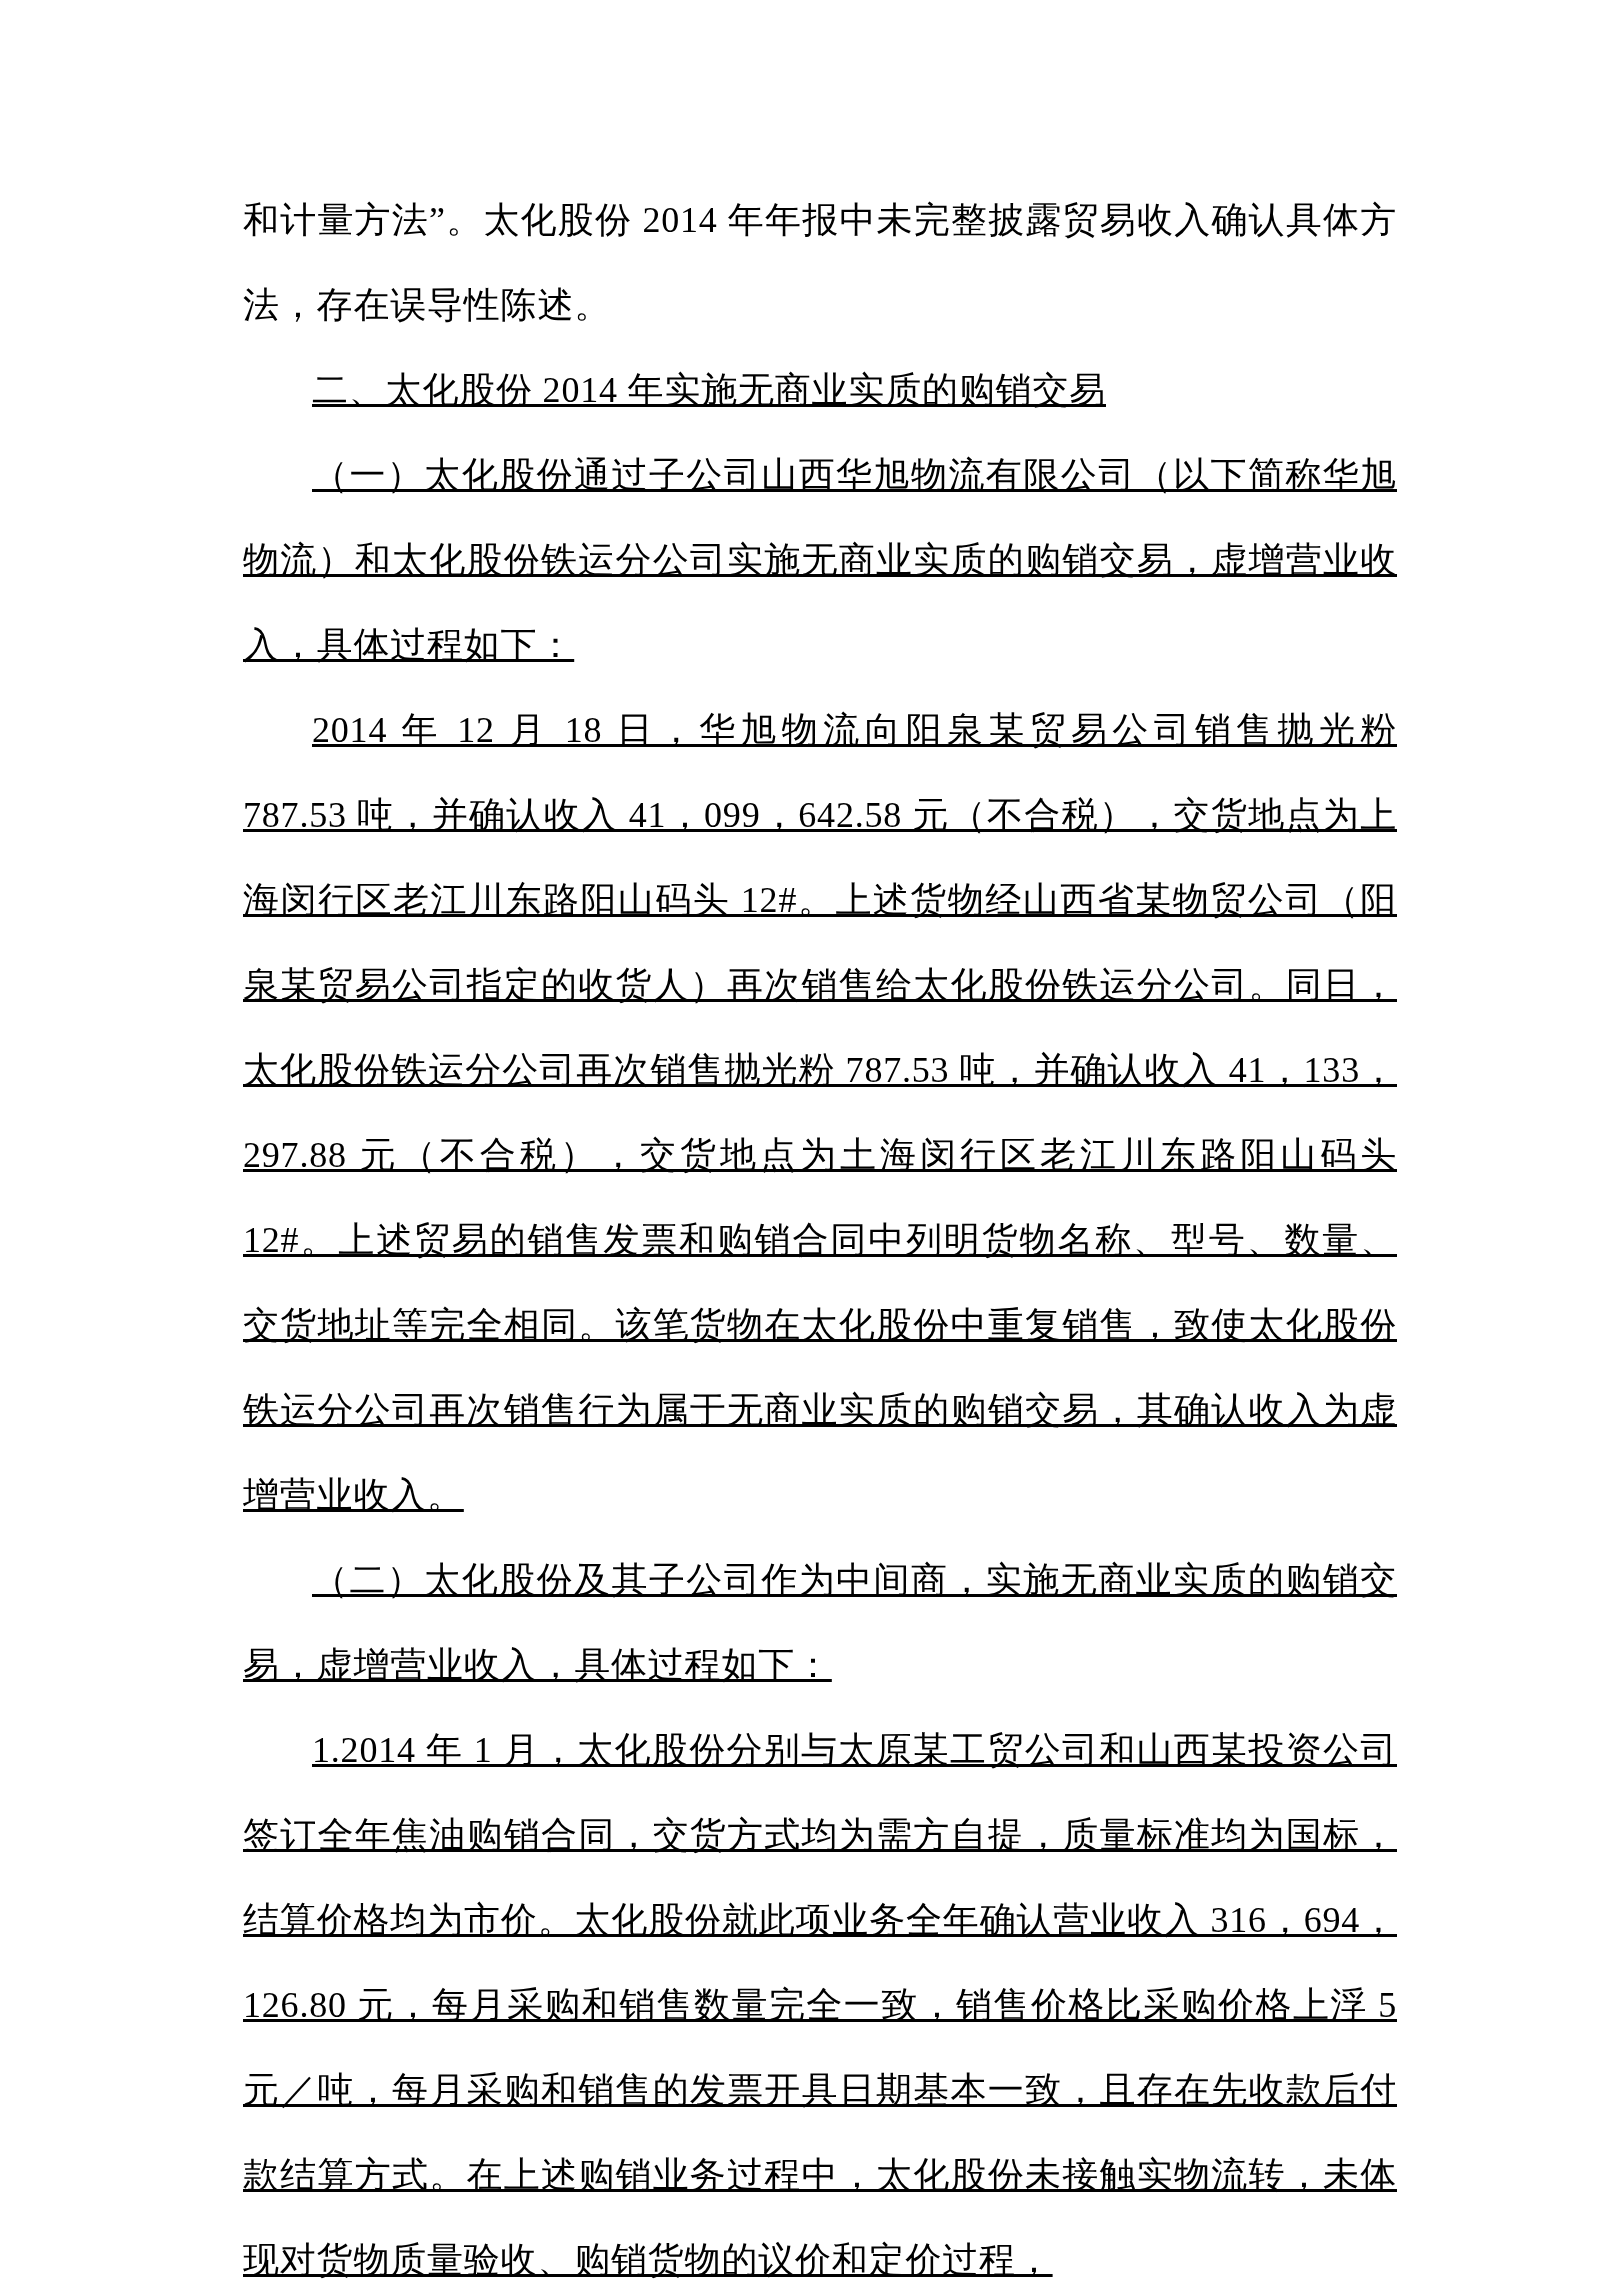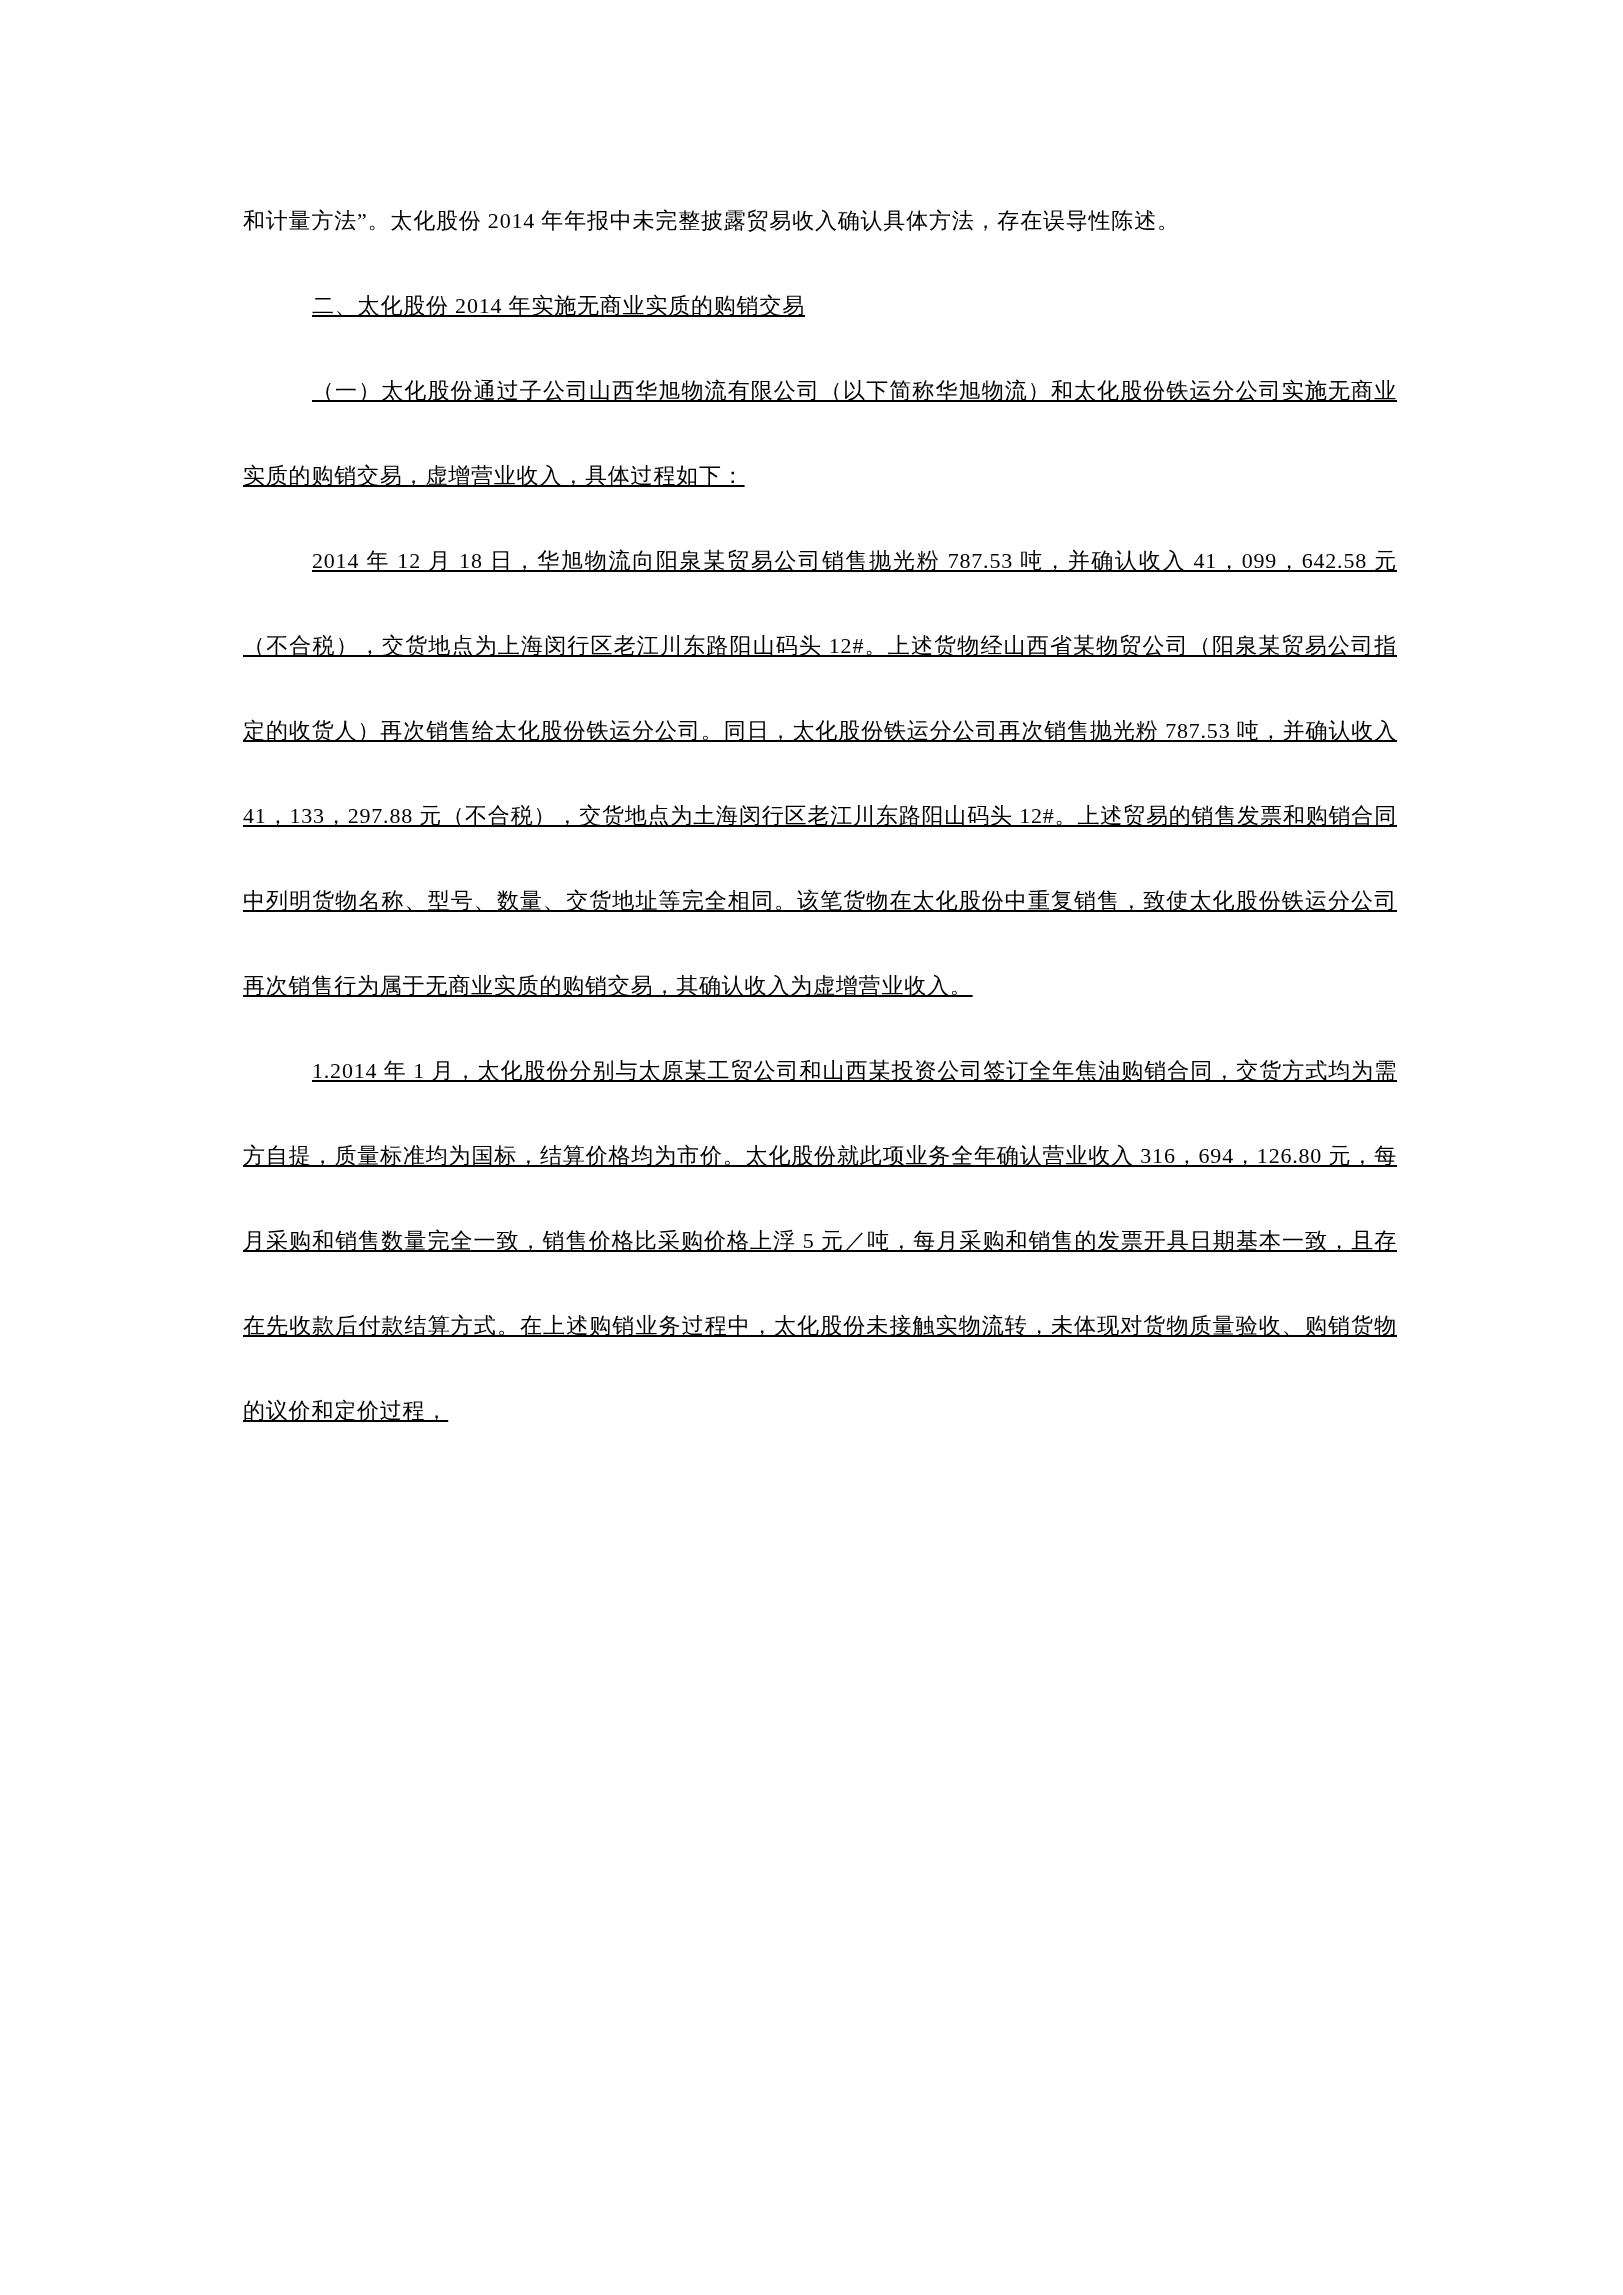--- a/index.html
+++ b/index.html
@@ -24,37 +24,38 @@
     overflow: hidden;
   }
   .page-content {
     position: absolute;
     left: 243px;
     top: 178px;
     width: 1154px;
   }
   .para {
     margin: 0;
-    font-size: 22px;
+    font-size: 36px;
     line-height: 85px;
     text-align: justify;
     text-justify: inter-ideograph;
     letter-spacing: 0.8px;
     color: #000000;
   }
   .para.indent {
     text-indent: 69px;
     text-decoration: underline;
   }
 </style>
 </head>
 <body>
 
 <div class="page">
   <div class="page-content">
     <p class="para">和计量方法”。太化股份 2014 年年报中未完整披露贸易收入确认具体方法，存在误导性陈述。</p>
     <p class="para indent">二、太化股份 2014 年实施无商业实质的购销交易</p>
     <p class="para indent">（一）太化股份通过子公司山西华旭物流有限公司（以下简称华旭物流）和太化股份铁运分公司实施无商业实质的购销交易，虚增营业收入，具体过程如下：</p>
     <p class="para indent">2014 年 12 月 18 日，华旭物流向阳泉某贸易公司销售抛光粉 787.53 吨，并确认收入 41，099，642.58 元（不合税），交货地点为上海闵行区老江川东路阳山码头 12#。上述货物经山西省某物贸公司（阳泉某贸易公司指定的收货人）再次销售给太化股份铁运分公司。同日，太化股份铁运分公司再次销售抛光粉 787.53 吨，并确认收入 41，133，297.88 元（不合税），交货地点为土海闵行区老江川东路阳山码头 12#。上述贸易的销售发票和购销合同中列明货物名称、型号、数量、交货地址等完全相同。该笔货物在太化股份中重复销售，致使太化股份铁运分公司再次销售行为属于无商业实质的购销交易，其确认收入为虚增营业收入。</p>
+    <p class="para indent">（二）太化股份及其子公司作为中间商，实施无商业实质的购销交易，虚增营业收入，具体过程如下：</p>
     <p class="para indent">1.2014 年 1 月，太化股份分别与太原某工贸公司和山西某投资公司签订全年焦油购销合同，交货方式均为需方自提，质量标准均为国标，结算价格均为市价。太化股份就此项业务全年确认营业收入 316，694，126.80 元，每月采购和销售数量完全一致，销售价格比采购价格上浮 5 元／吨，每月采购和销售的发票开具日期基本一致，且存在先收款后付款结算方式。在上述购销业务过程中，太化股份未接触实物流转，未体现对货物质量验收、购销货物的议价和定价过程，</p>
   </div>
 </div>
 
 
 </body></html>

